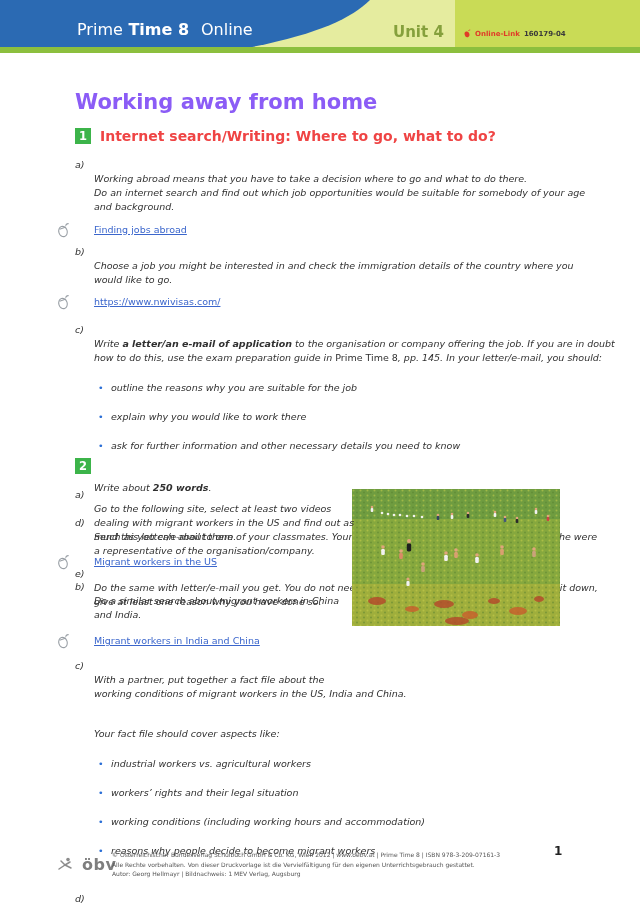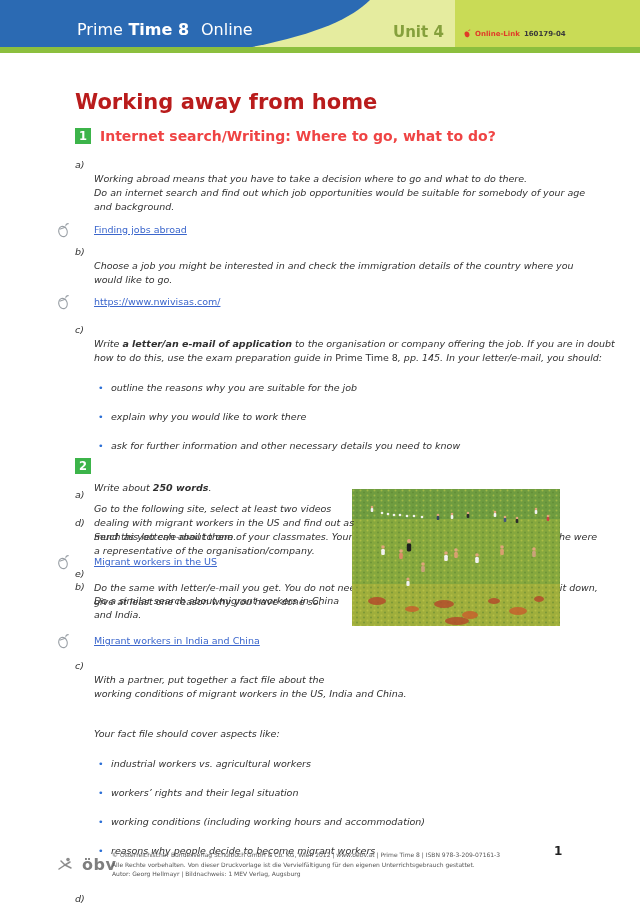--- a/index.html
+++ b/index.html
@@ -14,21 +14,21 @@
   .brand .b1{font-weight:400;}
   .brand .b2{font-weight:bold;}
   .brand-online{position:absolute;left:201px;top:20px;color:#ffffff;font-size:16px;}
   .unit{position:absolute;left:393px;top:23px;color:#85a03c;font-size:15px;font-weight:bold;}
   .olink{position:absolute;left:463px;top:29px;display:flex;align-items:center;gap:4px;white-space:nowrap;}
   .olink .lbl{color:#e03c28;font-size:7px;font-weight:bold;}
   .olink .code{color:#3a3a3a;font-size:7px;font-weight:bold;}
   .greenbar{position:absolute;left:0;top:47px;width:640px;height:6px;background:#8cbf3e;}
 
   
-  .title{position:absolute;left:75px;top:76px;font-size:21px;font-weight:bold;color:#b91c1c;}
+  .title{position:absolute;left:75px;top:76px;font-size:21px;font-weight:bold;color:#8b5cf6;}
 
   
   .section{position:absolute;left:75px;width:548px;font-size:9.5px;line-height:14px;}
   #sec1{top:127px;}
   #sec2{top:457px;}
   .sec-head{display:flex;align-items:center;gap:9px;height:18px;margin-bottom:13px;}
   .badge{width:16px;height:16px;background:#3cb44a;color:#ffffff;font-size:11.5px;font-weight:bold;
          text-align:center;line-height:16px;flex:0 0 16px;}
   .sec-title{color:#ef4444;font-size:14px;font-weight:bold;white-space:nowrap;}
 

